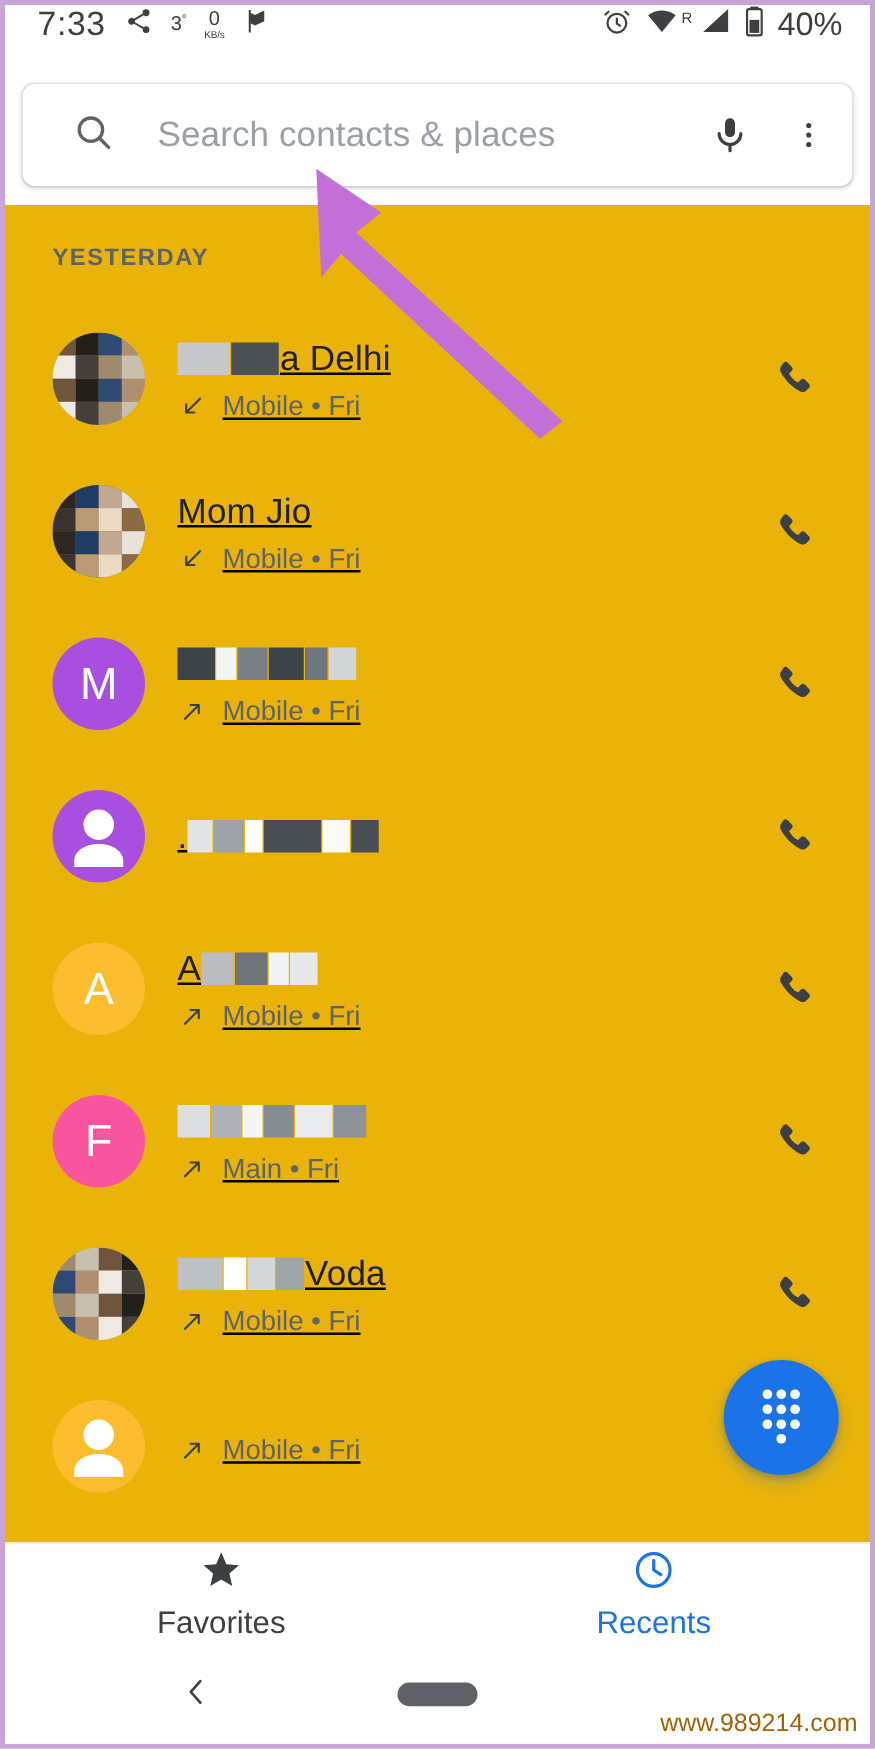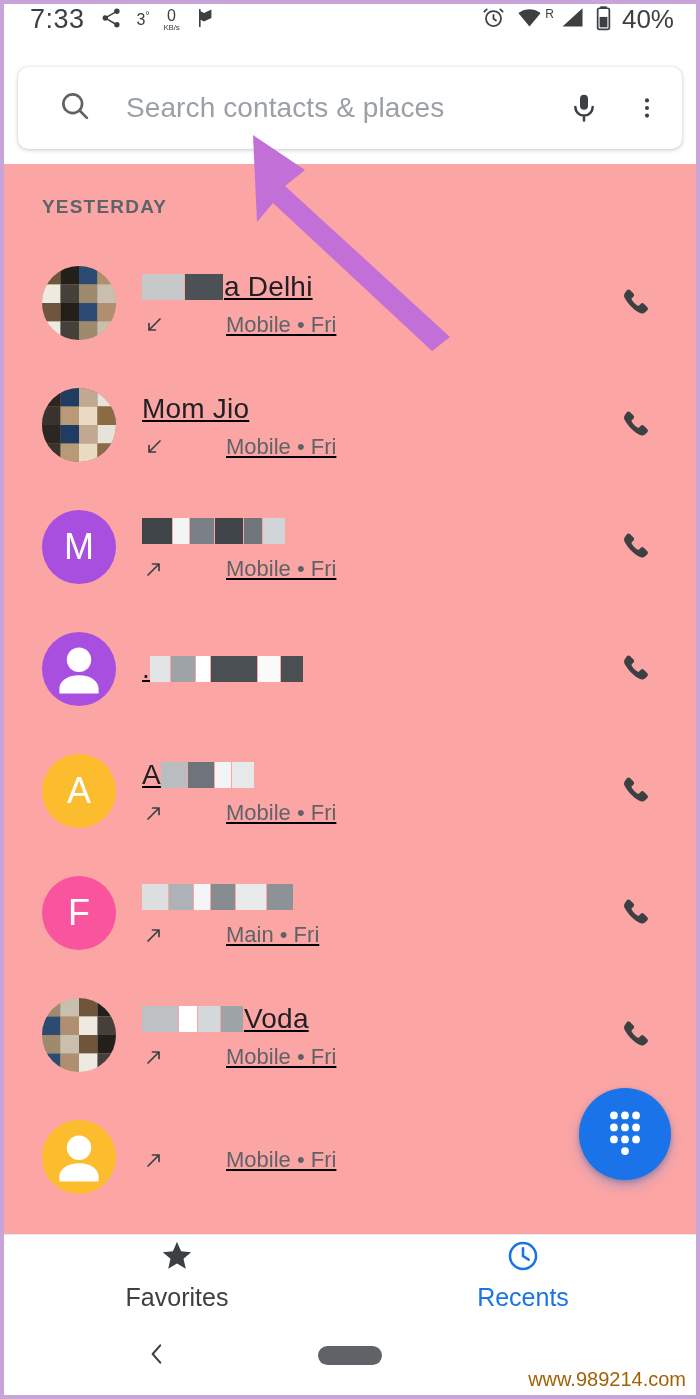--- a/index.html
+++ b/index.html
@@ -54,21 +54,21 @@
     font-size: 28px;
     color: #9aa0a6;
     margin-left: 34px;
     letter-spacing: .1px;
   }
   .sb-icon-btn { display: flex; align-items: center; justify-content: center; }
 
   
   #calllist {
     position: absolute; top: 160px; left: 0; right: 0; bottom: 161px;
-    background: #fca5a5;
+    background: #eab308;
     overflow: hidden;
   }
   .section-header {
     font-size: 19px;
     font-weight: bold;
     letter-spacing: 1.2px;
     color: #5f6368;
     padding: 32px 0 24px 38px;
   }
   .call-row {
@@ -88,21 +88,21 @@
   .avatar.photo { background: #c9bfae; }
   .avatar .ph-a { position:absolute; left:0; top:0; width:100%; height:100%; }
   .row-text { flex: 1; margin-left: 26px; min-width: 0; text-decoration: underline; }
   .row-name {
     font-size: 28px; color: #202124;
     display: flex; align-items: center; height: 38px;
     letter-spacing: .2px;
   }
   .row-sub {
     display: flex; align-items: center;
-    font-size: 22px; color: #5f6368; margin-top: 6px; gap: 48px;
+    font-size: 22px; color: #5f6368; margin-top: 6px;
   }
   .row-sub .dir { margin-right: 12px; display: inline-flex; }
   .redact { display: inline-block; height: 26px; vertical-align: middle; }
   .call-btn { flex: 0 0 60px; display: flex; align-items: center; justify-content: center; }
 
   
   #fab {
     position: absolute; right: 25px; bottom: 215px;
     width: 92px; height: 92px; border-radius: 50%;
     background: #1a73e8;

